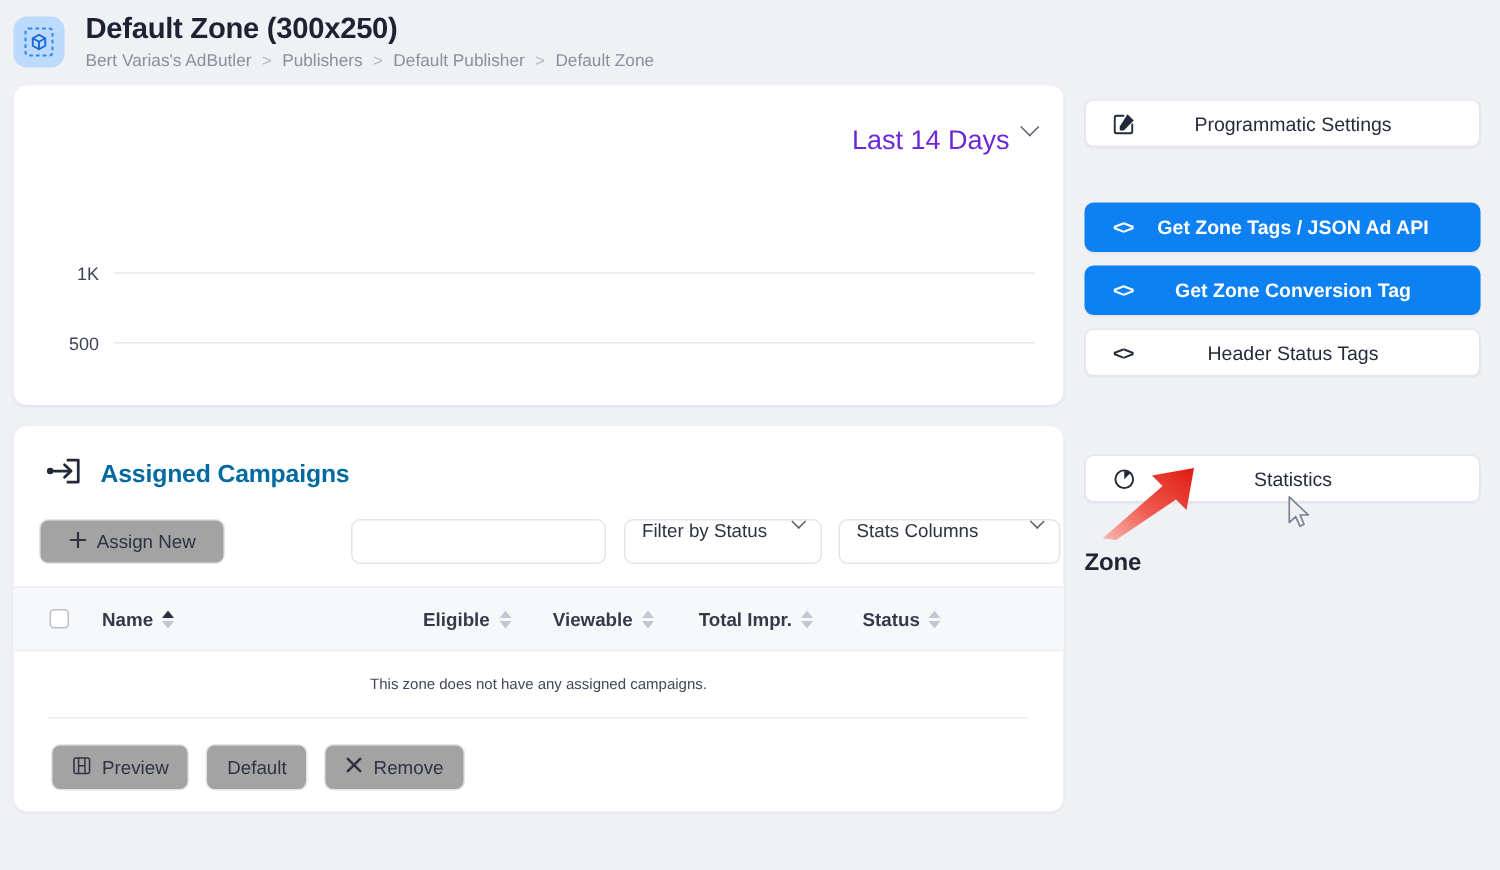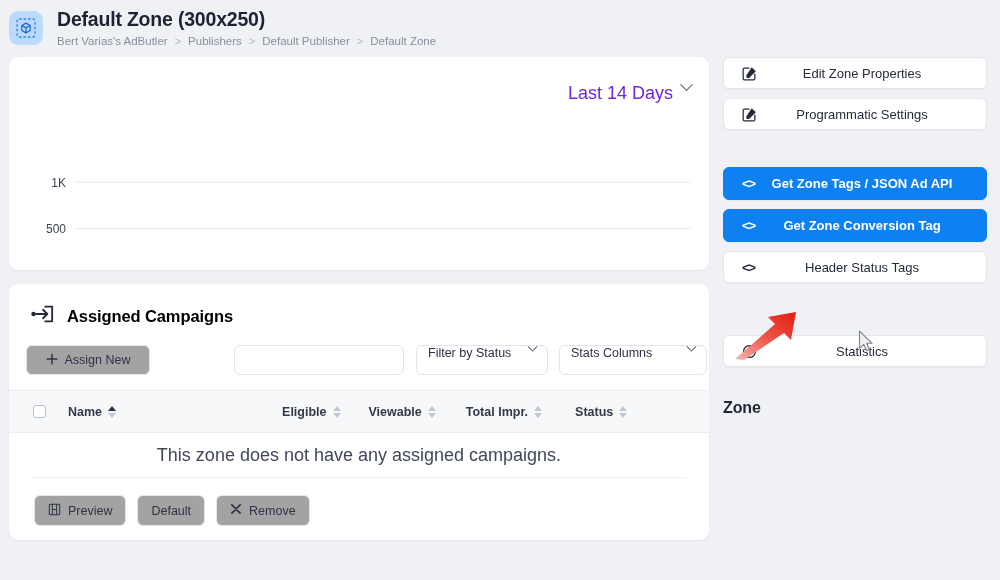--- a/index.html
+++ b/index.html
@@ -106,21 +106,21 @@
 
   .camp-head {
     display: flex;
     align-items: center;
     gap: 12px;
     padding: 19px 0 0 22px;
   }
   .camp-title {
     font-size: 16.5px;
     font-weight: bold;
-    color: #000000;
+    color: #0369a1;
     letter-spacing: -0.1px;
   }
 
   .toolbar {
     display: flex;
     align-items: center;
     padding: 16px 0 0 17px;
     gap: 0;
   }
 
@@ -215,21 +215,21 @@
   }
   .sort-ico i.up   { border-bottom: 5px solid #c3c7d1; }
   .sort-ico i.down { border-top: 5px solid #c3c7d1; }
   .sort-ico.active i.up { border-bottom-color: #2c3242; }
 
   .empty-row {
     height: 45px;
     display: flex;
     align-items: center;
     justify-content: center;
-    font-size: 18px;
+    font-size: 10px;
     color: #41485a;
     border-bottom: 1px solid #ecedf1;
     margin: 0 23px;
     text-align: right;
   }
 
   .foot-actions {
     display: flex;
     gap: 11px;
     padding: 17px 0 0 25px;
@@ -483,29 +483,20 @@
               </svg>
             </span>
             <span>Remove</span>
           </button>
         </div>
       </div>
     </div>
 
     <div class="col-side">
 
-      <button class="side-btn">
-        <span class="ico">
-          <svg width="15" height="15" viewBox="0 0 18 18" fill="none">
-            <path d="M15.4 9.6 V15.2 A1.4 1.4 0 0 1 14 16.6 H2.8 A1.4 1.4 0 0 1 1.4 15.2 V4 A1.4 1.4 0 0 1 2.8 2.6 H8.4" stroke="#23293a" stroke-width="1.5" stroke-linecap="round"></path>
-            <path d="M11.6 1.4 L16.6 6.4 L8.6 14.4 H5.4 V11.2 Z" fill="#23293a"></path>
-          </svg>
-        </span>
-        <span class="lbl">Edit Zone Properties</span>
-      </button>
 
       <div class="gap-sm"></div>
 
       <button class="side-btn">
         <span class="ico">
           <svg width="15" height="15" viewBox="0 0 18 18" fill="none">
             <path d="M15.4 9.6 V15.2 A1.4 1.4 0 0 1 14 16.6 H2.8 A1.4 1.4 0 0 1 1.4 15.2 V4 A1.4 1.4 0 0 1 2.8 2.6 H8.4" stroke="#23293a" stroke-width="1.5" stroke-linecap="round"></path>
             <path d="M11.6 1.4 L16.6 6.4 L8.6 14.4 H5.4 V11.2 Z" fill="#23293a"></path>
           </svg>
         </span>

